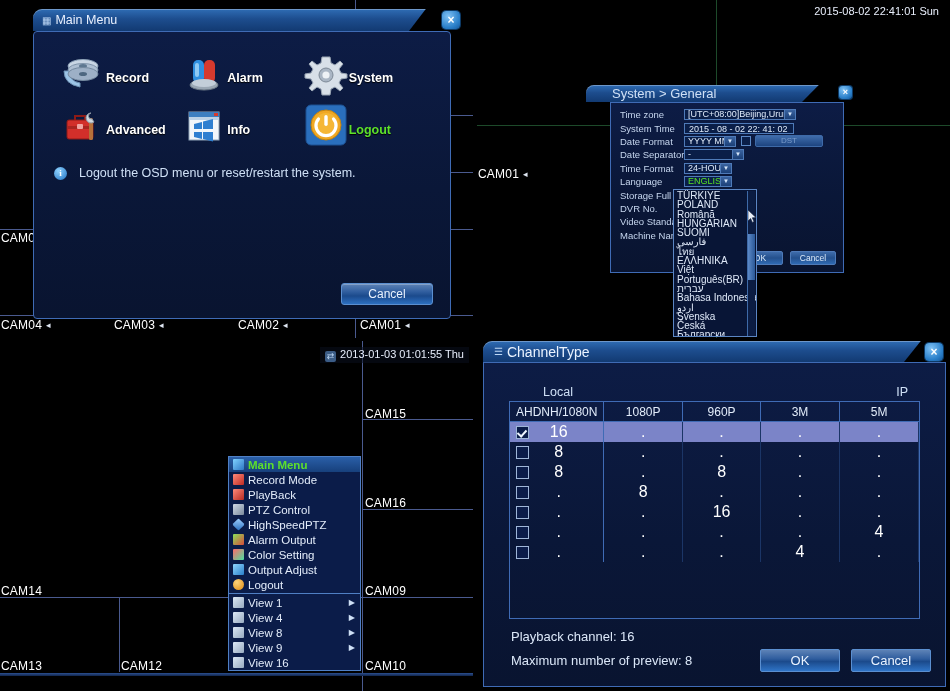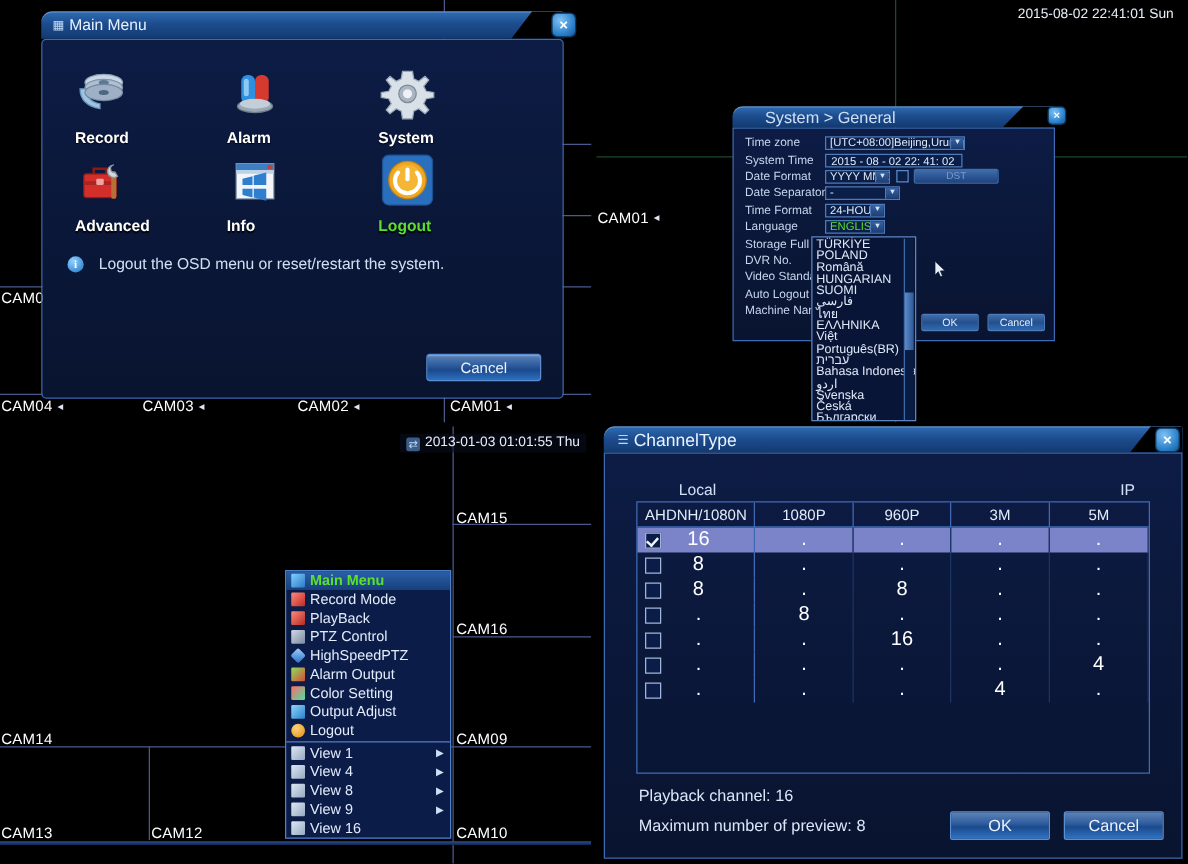--- a/index.html
+++ b/index.html
@@ -44,42 +44,42 @@
      color:#fff;font-size:12px;font-weight:bold;line-height:18px;text-align:center;
      box-shadow:0 0 0 1px #0d3a66;cursor:pointer;}
   .dlg-body{background:linear-gradient(180deg,#0d1c45 0%,#0a1738 55%,#091430 100%);
      border:1px solid #3f6bb5;box-sizing:border-box;}
 
   
   #mainmenu{left:33px;top:9px;width:418px;height:310px;}
   #mainmenu .dlg-body{height:288px;border-radius:4px;padding:0;}
   .mm-grid{display:grid;grid-template-columns:repeat(3,1fr);row-gap:6px;
      padding:20px 26px 0 26px;}
-  .mm-item{display:flex;flex-direction:column;align-items:flex-start;cursor:pointer;}
+  .mm-item{display:flex;flex-direction:row;align-items:center;cursor:pointer;}
   .mm-ico{width:46px;height:46px;position:relative;}
   .mm-lab{margin-top:5px;color:#fff;font-size:12.5px;font-weight:bold;
      text-shadow:0 1px 1px #000;}
   .mm-lab.green{color:#5de02b;}
   .mm-note{display:flex;align-items:center;margin:16px 0 0 20px;}
   .mm-note .i{width:13px;height:13px;border-radius:50%;
      background:radial-gradient(circle at 35% 30%,#8fd2ff,#1f72c4);
      color:#fff;font-size:9px;font-weight:bold;line-height:13px;text-align:center;
      margin-right:12px;font-family:"Liberation Serif",serif;}
   .mm-note span{color:#cfe0f6;font-size:12.5px;}
   .btn{display:inline-block;min-width:62px;padding:3px 14px;text-align:center;
      color:#eaf3ff;font-size:12px;border:1px solid #5b8fd0;border-radius:3px;
      background:linear-gradient(180deg,#5d82b6 0%,#2f5d9e 40%,#1b4a8c 60%,#2c6fc0 100%);
      box-shadow:inset 0 1px 0 rgba(255,255,255,.25);cursor:pointer;}
   .mm-actions{position:absolute;right:18px;bottom:14px;}
 
   
   #sysgen{left:586px;top:85px;width:258px;height:188px;}
   #sysgen .dlg-title{height:17px;border-top-left-radius:8px;}
   #sysgen .dlg-title .tt{font-size:13px;padding-left:26px;color:#cfe0f6;}
-  #sysgen .dlg-body{height:171px;padding:5px 0 0 0;position:relative;}
+  #sysgen .dlg-body{height:171px;padding:5px 0 0 0;position:relative;margin-left:24px;}
   .sg-row{display:flex;align-items:center;height:13.4px;padding-left:9px;}
   .sg-lab{width:64px;color:#c6d6ee;font-size:9.5px;white-space:nowrap;}
   .sg-ctl{position:relative;height:11px;box-sizing:border-box;
      border:1px solid #4e7ab8;background:#0a1e48;color:#dfeaf9;font-size:9px;
      line-height:9px;padding:0 12px 0 3px;white-space:nowrap;overflow:hidden;}
   .sg-ctl .arw{position:absolute;right:0;top:0;width:10px;height:100%;
      border-left:1px solid #4e7ab8;background:linear-gradient(180deg,#3a63a0,#1b3f77);
      color:#d6e6fa;font-size:6px;line-height:9px;text-align:center;}
   .sg-ctl.green{color:#58e024;}
   .sg-time{border:1px solid #4e7ab8;background:#0a1e48;color:#dfeaf9;font-size:9px;
@@ -341,23 +341,20 @@
       <div class="sg-row">
         <div class="sg-lab">Storage Full</div>
       </div>
       <div class="sg-row">
         <div class="sg-lab">DVR No.</div>
       </div>
       <div class="sg-row">
         <div class="sg-lab">Video Standard</div>
       </div>
       <div class="sg-row">
-        <div class="sg-lab">Auto Logout</div>
-      </div>
-      <div class="sg-row">
         <div class="sg-lab">Machine Name</div>
       </div>
 
       <div class="sg-drop">
         <ul id="lang-list">
             <li>TÜRKİYE</li>
             <li>POLAND</li>
             <li>Română</li>
             <li>HUNGARIAN</li>
             <li>SUOMI</li>

